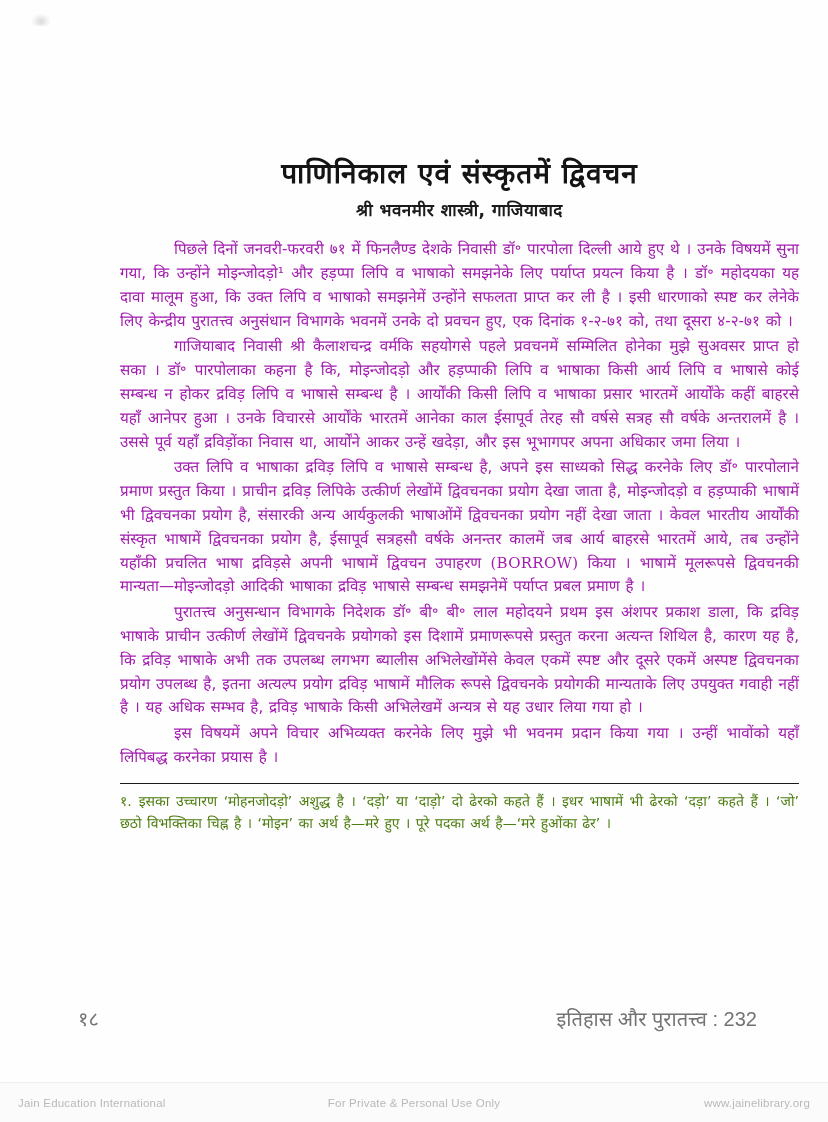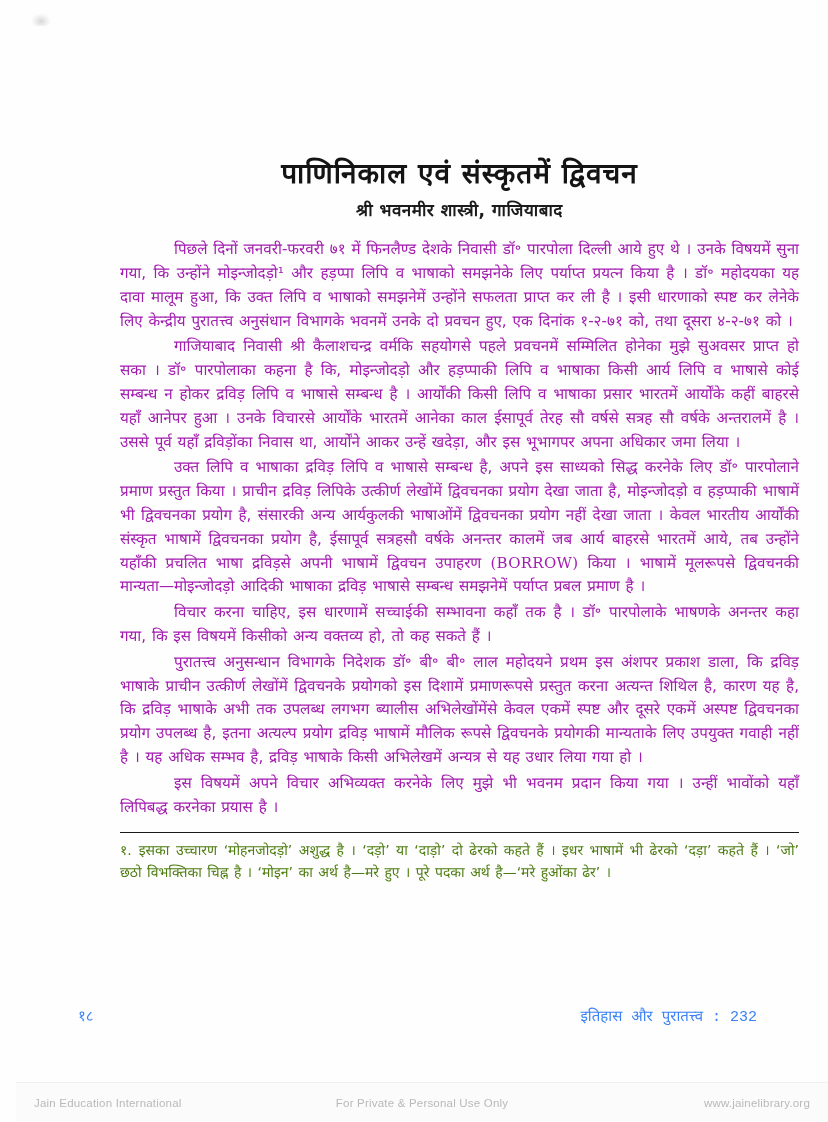--- a/index.html
+++ b/index.html
@@ -100,27 +100,27 @@
   }
   .fn-marker { margin-right: 7px; }
   .page-footer {
     position: absolute;
     left: 78px;
     right: 71px;
     top: 1005px;
     display: flex;
     align-items: baseline;
     justify-content: space-between;
-    font-family: Liberation Mono, monospace;
-    font-size: 15px;
-    color: #3b82f6;
+    font-family: Liberation Sans, sans-serif;
+    font-size: 20px;
+    color: #737373;
   }
   .watermark-bar {
     position: absolute;
-    left: 16px;
+    left: 0;
     right: 0;
     top: 1082px;
     height: 40px;
     background: #fbfbfb;
     border-top: 1px solid #f0f0f0;
     display: flex;
     align-items: center;
     font-family: "Liberation Sans", sans-serif;
     font-size: 11.5px;
     color: #b9b9b9;
@@ -140,21 +140,20 @@
   <div class="content">
 
     <h1 class="doc-title">पाणिनिकाल एवं संस्कृतमें द्विवचन</h1>
 
     <div class="doc-byline">श्री भवनमीर शास्त्री, गाजियाबाद</div>
 
     <div class="body-block">
       <p class="para">पिछले दिनों जनवरी-फरवरी ७१ में फिनलैण्ड देशके निवासी डॉ॰ पारपोला दिल्ली आये हुए थे । उनके विषयमें सुना गया, कि उन्होंने मोइन्जोदड़ो¹ और हड़प्पा लिपि व भाषाको समझनेके लिए पर्याप्त प्रयत्न किया है । डॉ॰ महोदयका यह दावा मालूम हुआ, कि उक्त लिपि व भाषाको समझनेमें उन्होंने सफलता प्राप्त कर ली है । इसी धारणाको स्पष्ट कर लेनेके लिए केन्द्रीय पुरातत्त्व अनुसंधान विभागके भवनमें उनके दो प्रवचन हुए, एक दिनांक १-२-७१ को, तथा दूसरा ४-२-७१ को ।</p>
       <p class="para">गाजियाबाद निवासी श्री कैलाशचन्द्र वर्मकि सहयोगसे पहले प्रवचनमें सम्मिलित होनेका मुझे सुअवसर प्राप्त हो सका । डॉ॰ पारपोलाका कहना है कि, मोइन्जोदड़ो और हड़प्पाकी लिपि व भाषाका किसी आर्य लिपि व भाषासे कोई सम्बन्ध न होकर द्रविड़ लिपि व भाषासे सम्बन्ध है । आर्योंकी किसी लिपि व भाषाका प्रसार भारतमें आर्योंके कहीं बाहरसे यहाँ आनेपर हुआ । उनके विचारसे आर्योंके भारतमें आनेका काल ईसापूर्व तेरह सौ वर्षसे सत्रह सौ वर्षके अन्तरालमें है । उससे पूर्व यहाँ द्रविड़ोंका निवास था, आर्योंने आकर उन्हें खदेड़ा, और इस भूभागपर अपना अधिकार जमा लिया ।</p>
       <p class="para">उक्त लिपि व भाषाका द्रविड़ लिपि व भाषासे सम्बन्ध है, अपने इस साध्यको सिद्ध करनेके लिए डॉ॰ पारपोलाने प्रमाण प्रस्तुत किया । प्राचीन द्रविड़ लिपिके उत्कीर्ण लेखोंमें द्विवचनका प्रयोग देखा जाता है, मोइन्जोदड़ो व हड़प्पाकी भाषामें भी द्विवचनका प्रयोग है, संसारकी अन्य आर्यकुलकी भाषाओंमें द्विवचनका प्रयोग नहीं देखा जाता । केवल भारतीय आर्योंकी संस्कृत भाषामें द्विवचनका प्रयोग है, ईसापूर्व सत्रहसौ वर्षके अनन्तर कालमें जब आर्य बाहरसे भारतमें आये, तब उन्होंने यहाँकी प्रचलित भाषा द्रविड़से अपनी भाषामें द्विवचन उपाहरण <span class="latin-term">(BORROW)</span> किया । भाषामें मूलरूपसे द्विवचनकी मान्यता—मोइन्जोदड़ो आदिकी भाषाका द्रविड़ भाषासे सम्बन्ध समझनेमें पर्याप्त प्रबल प्रमाण है ।</p>
-      <p class="para">विचार करना चाहिए, इस धारणामें सच्चाईकी सम्भावना कहाँ तक है । डॉ॰ पारपोलाके भाषणके अनन्तर कहा गया, कि इस विषयमें किसीको अन्य वक्तव्य हो, तो कह सकते हैं ।</p>
       <p class="para">पुरातत्त्व अनुसन्धान विभागके निदेशक डॉ॰ बी॰ बी॰ लाल महोदयने प्रथम इस अंशपर प्रकाश डाला, कि द्रविड़ भाषाके प्राचीन उत्कीर्ण लेखोंमें द्विवचनके प्रयोगको इस दिशामें प्रमाणरूपसे प्रस्तुत करना अत्यन्त शिथिल है, कारण यह है, कि द्रविड़ भाषाके अभी तक उपलब्ध लगभग ब्यालीस अभिलेखोंमेंसे केवल एकमें स्पष्ट और दूसरे एकमें अस्पष्ट द्विवचनका प्रयोग उपलब्ध है, इतना अत्यल्प प्रयोग द्रविड़ भाषामें मौलिक रूपसे द्विवचनके प्रयोगकी मान्यताके लिए उपयुक्त गवाही नहीं है । यह अधिक सम्भव है, द्रविड़ भाषाके किसी अभिलेखमें अन्यत्र से यह उधार लिया गया हो ।</p>
       <p class="para">इस विषयमें अपने विचार अभिव्यक्त करनेके लिए मुझे भी भवनम प्रदान किया गया । उन्हीं भावोंको यहाँ लिपिबद्ध करनेका प्रयास है ।</p>
     </div>
 
     <div class="footnote-zone">
       <div class="footnote-rule"></div>
       <p class="footnote"><span class="fn-marker">१.</span><span>इसका उच्चारण ‘मोहनजोदड़ो’ अशुद्ध है । ‘दड़ो’ या ‘दाड़ो’ दो ढेरको कहते हैं । इधर भाषामें भी ढेरको ‘दड़ा’ कहते हैं । ‘जो’ छठो विभक्तिका चिह्न है । ‘मोइन’ का अर्थ है—मरे हुए । पूरे पदका अर्थ है—‘मरे हुओंका ढेर’ ।</span></p>
     </div>
 
   </div>

